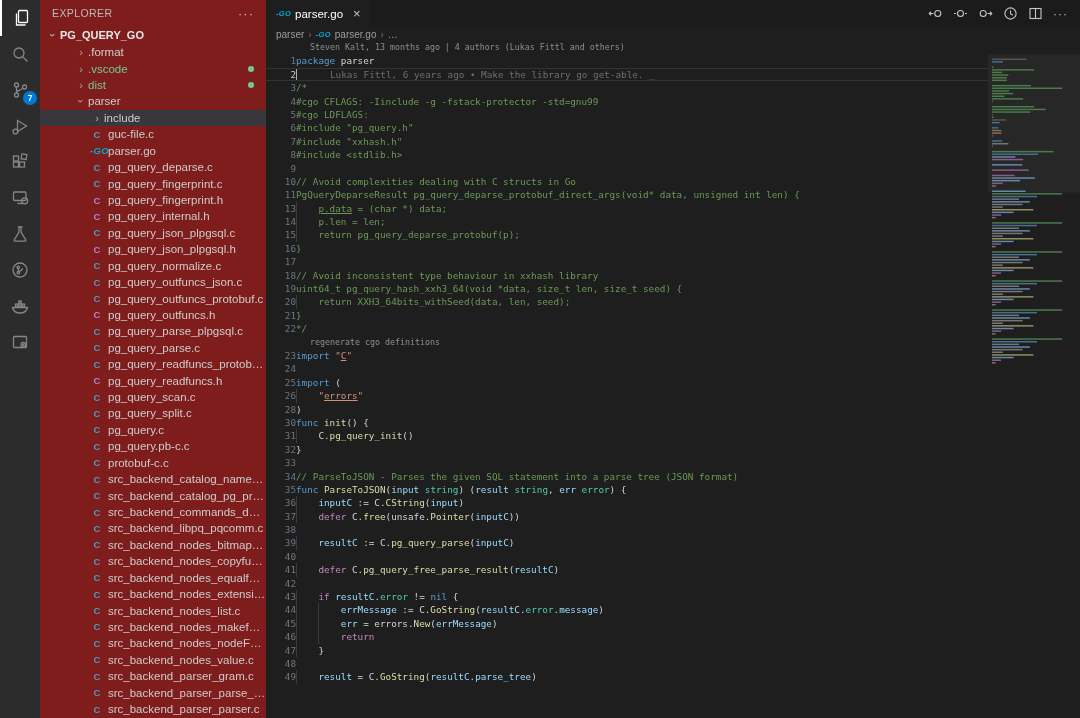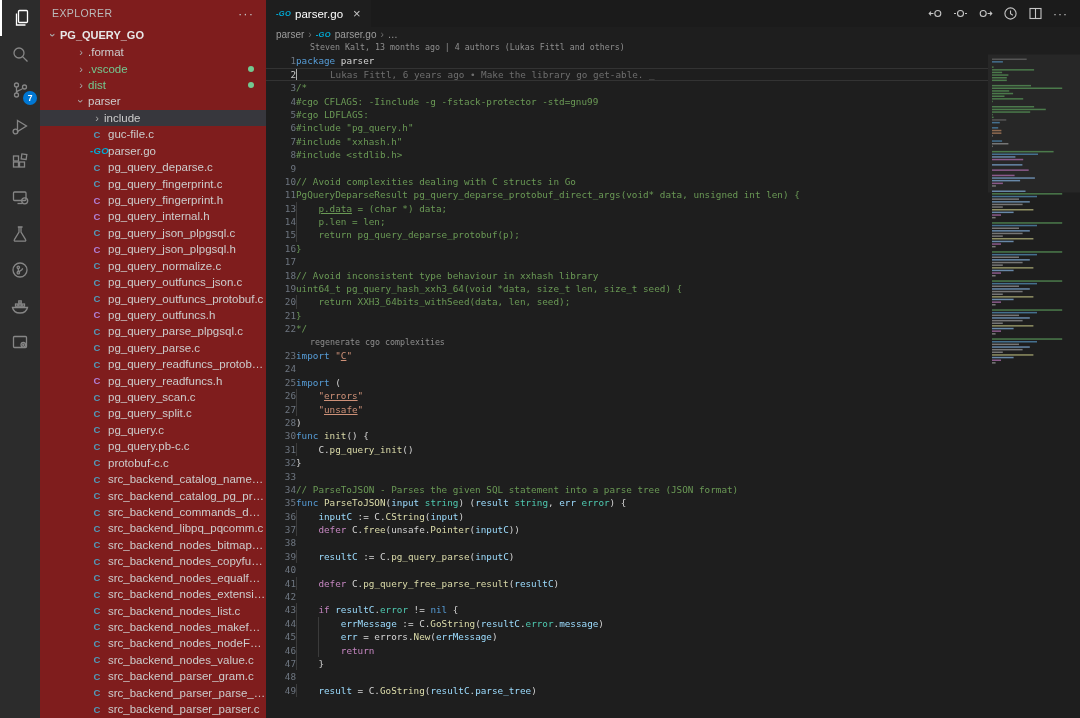--- a/index.html
+++ b/index.html
@@ -385,26 +385,25 @@
           <div class="crow "><span class="ln">13</span><span class="ltxt"><span class="guide" style="left:0.0px"></span><span style="color:#6a9955;">    </span><span style="color:#6a9955;text-decoration:underline;">p.data</span><span style="color:#6a9955;"> = (char *) data;</span></span></div>
           <div class="crow "><span class="ln">14</span><span class="ltxt"><span class="guide" style="left:0.0px"></span><span style="color:#6a9955;">    p.len = len;</span></span></div>
           <div class="crow "><span class="ln">15</span><span class="ltxt"><span class="guide" style="left:0.0px"></span><span style="color:#6a9955;">    return pg_query_deparse_protobuf(p);</span></span></div>
           <div class="crow "><span class="ln">16</span><span class="ltxt"><span style="color:#6a9955;">}</span></span></div>
           <div class="crow "><span class="ln">17</span><span class="ltxt"></span></div>
           <div class="crow "><span class="ln">18</span><span class="ltxt"><span style="color:#6a9955;">// Avoid inconsistent type behaviour in xxhash library</span></span></div>
           <div class="crow "><span class="ln">19</span><span class="ltxt"><span style="color:#6a9955;">uint64_t pg_query_hash_xxh3_64(void *data, size_t len, size_t seed) {</span></span></div>
           <div class="crow "><span class="ln">20</span><span class="ltxt"><span class="guide" style="left:0.0px"></span><span style="color:#6a9955;">    return XXH3_64bits_withSeed(data, len, seed);</span></span></div>
           <div class="crow "><span class="ln">21</span><span class="ltxt"><span style="color:#6a9955;">}</span></span></div>
           <div class="crow "><span class="ln">22</span><span class="ltxt"><span style="color:#6a9955;">*/</span></span></div>
-          <div class="crow lens"><span>regenerate cgo complexities</span></div>
+          <div class="crow lens"><span>regenerate cgo definitions</span></div>
           <div class="crow "><span class="ln">23</span><span class="ltxt"><span style="color:#569cd6;">import</span><span style="color:#d4d4d4;"> </span><span style="color:#ce9178;">"</span><span style="color:#ce9178;text-decoration:underline;">C</span><span style="color:#ce9178;">"</span></span></div>
           <div class="crow "><span class="ln">24</span><span class="ltxt"></span></div>
           <div class="crow "><span class="ln">25</span><span class="ltxt"><span style="color:#569cd6;">import</span><span style="color:#d4d4d4;"> (</span></span></div>
           <div class="crow "><span class="ln">26</span><span class="ltxt"><span class="guide" style="left:0.0px"></span><span style="color:#d4d4d4;">    </span><span style="color:#ce9178;">"</span><span style="color:#ce9178;text-decoration:underline;">errors</span><span style="color:#ce9178;">"</span></span></div>
-          <div class="crow "><span class="ln">27</span><span class="ltxt"><span class="guide" style="left:0.0px"></span><span style="color:#d4d4d4;">    </span><span style="color:#ce9178;">"</span><span style="color:#ce9178;text-decoration:underline;">unsafe</span><span style="color:#ce9178;">"</span></span></div>
           <div class="crow "><span class="ln">28</span><span class="ltxt"><span style="color:#d4d4d4;">)</span></span></div>
           <div class="crow "><span class="ln">30</span><span class="ltxt"><span style="color:#569cd6;">func</span><span style="color:#d4d4d4;"> </span><span style="color:#dcdcaa;">init</span><span style="color:#d4d4d4;">() {</span></span></div>
           <div class="crow "><span class="ln">31</span><span class="ltxt"><span class="guide" style="left:0.0px"></span><span style="color:#d4d4d4;">    C.</span><span style="color:#dcdcaa;">pg_query_init</span><span style="color:#d4d4d4;">()</span></span></div>
           <div class="crow "><span class="ln">32</span><span class="ltxt"><span style="color:#d4d4d4;">}</span></span></div>
           <div class="crow "><span class="ln">33</span><span class="ltxt"></span></div>
           <div class="crow "><span class="ln">34</span><span class="ltxt"><span style="color:#6a9955;">// ParseToJSON - Parses the given SQL statement into a parse tree (JSON format)</span></span></div>
           <div class="crow "><span class="ln">35</span><span class="ltxt"><span style="color:#569cd6;">func</span><span style="color:#d4d4d4;"> </span><span style="color:#dcdcaa;">ParseToJSON</span><span style="color:#d4d4d4;">(</span><span style="color:#9cdcfe;">input</span><span style="color:#d4d4d4;"> </span><span style="color:#4ec9b0;">string</span><span style="color:#d4d4d4;">) (</span><span style="color:#9cdcfe;">result</span><span style="color:#d4d4d4;"> </span><span style="color:#4ec9b0;">string</span><span style="color:#d4d4d4;">, </span><span style="color:#9cdcfe;">err</span><span style="color:#d4d4d4;"> </span><span style="color:#4ec9b0;">error</span><span style="color:#d4d4d4;">) {</span></span></div>
           <div class="crow "><span class="ln">36</span><span class="ltxt"><span class="guide" style="left:0.0px"></span><span style="color:#d4d4d4;">    </span><span style="color:#9cdcfe;">inputC</span><span style="color:#d4d4d4;"> := C.</span><span style="color:#dcdcaa;">CString</span><span style="color:#d4d4d4;">(</span><span style="color:#9cdcfe;">input</span><span style="color:#d4d4d4;">)</span></span></div>
           <div class="crow "><span class="ln">37</span><span class="ltxt"><span class="guide" style="left:0.0px"></span><span style="color:#d4d4d4;">    </span><span style="color:#c586c0;">defer</span><span style="color:#d4d4d4;"> C.</span><span style="color:#dcdcaa;">free</span><span style="color:#d4d4d4;">(unsafe.</span><span style="color:#dcdcaa;">Pointer</span><span style="color:#d4d4d4;">(</span><span style="color:#9cdcfe;">inputC</span><span style="color:#d4d4d4;">))</span></span></div>
           <div class="crow "><span class="ln">38</span><span class="ltxt"></span></div>

